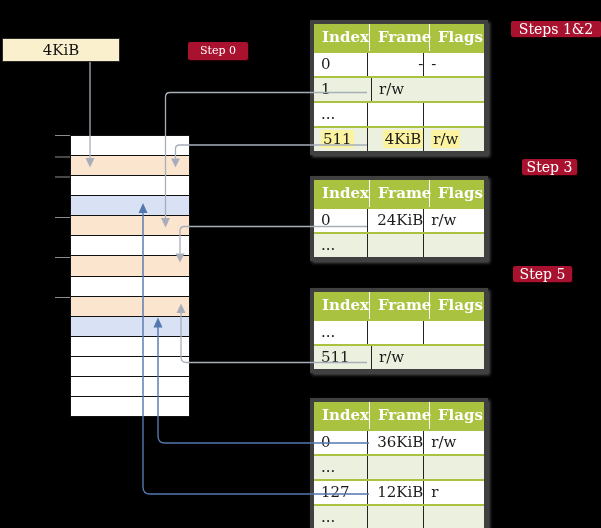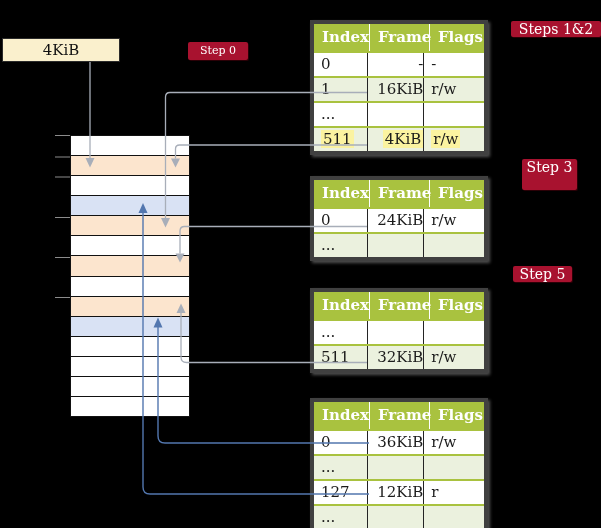--- a/index.html
+++ b/index.html
@@ -9,21 +9,21 @@
   
   #register{position:absolute;left:2px;top:38px;width:118px;height:24px;
             background:var(--cream,#FAF0CD);border:1px solid #2a2a2a;box-sizing:border-box;
             text-align:center;line-height:22px;font-size:15px;color:#111;}
 
   
   .badge{position:absolute;background:var(--badge-red,#A8122F);color:#fff;text-align:center;
          border-radius:2px;font-size:14px;box-shadow:1px 1px 0 rgba(60,0,8,.7);}
   #badge-step0 {left:188px;top:42px;width:60px;height:18px;line-height:18px;font-size:11px;}
   #badge-steps12{left:511px;top:21px;width:90px;height:16px;line-height:16px;}
-  #badge-step3 {left:522px;top:159px;width:55px;height:31px;line-height:16px;}
+  #badge-step3 {left:522px;top:159px;width:55px;height:16px;line-height:16px;}
   #badge-step4 {left:513px;top:266px;width:59px;height:16px;line-height:16px;}
 
   
   #stack{position:absolute;left:70px;top:135px;width:120px;height:282px;
          display:flex;flex-direction:column;border:1px solid #111;box-sizing:border-box;
          background:#fff;z-index:10;}
   .mrow{flex:1;border-top:1px solid #111;}
   .mrow:first-child{border-top:none;}
 
   
@@ -117,21 +117,20 @@
       <div class="th c2">Frame</div>
       <div class="th c3">Flags</div>
     </div>
     <div class="trow even">
       <div class="td c1">0</div>
       <div class="td c2">-</div>
       <div class="td c3">-</div>
     </div>
     <div class="trow odd">
       <div class="td c1">1</div>
-      <div class="td c2">16KiB</div>
       <div class="td c3">r/w</div>
     </div>
     <div class="trow even">
       <div class="td c1">...</div>
       <div class="td c2"></div>
       <div class="td c3"></div>
     </div>
     <div class="trow odd">
       <div class="td c1"><span class="hl">511</span></div>
       <div class="td c2"><span class="hl">4KiB</span></div>
@@ -163,21 +162,20 @@
       <div class="th c2">Frame</div>
       <div class="th c3">Flags</div>
     </div>
     <div class="trow even">
       <div class="td c1">...</div>
       <div class="td c2"></div>
       <div class="td c3"></div>
     </div>
     <div class="trow odd">
       <div class="td c1">511</div>
-      <div class="td c2">32KiB</div>
       <div class="td c3">r/w</div>
     </div>
   </div>
 
   <div class="ptable" id="t4">
     <div class="thead">
       <div class="th c1">Index</div>
       <div class="th c2">Frame</div>
       <div class="th c3">Flags</div>
     </div>

